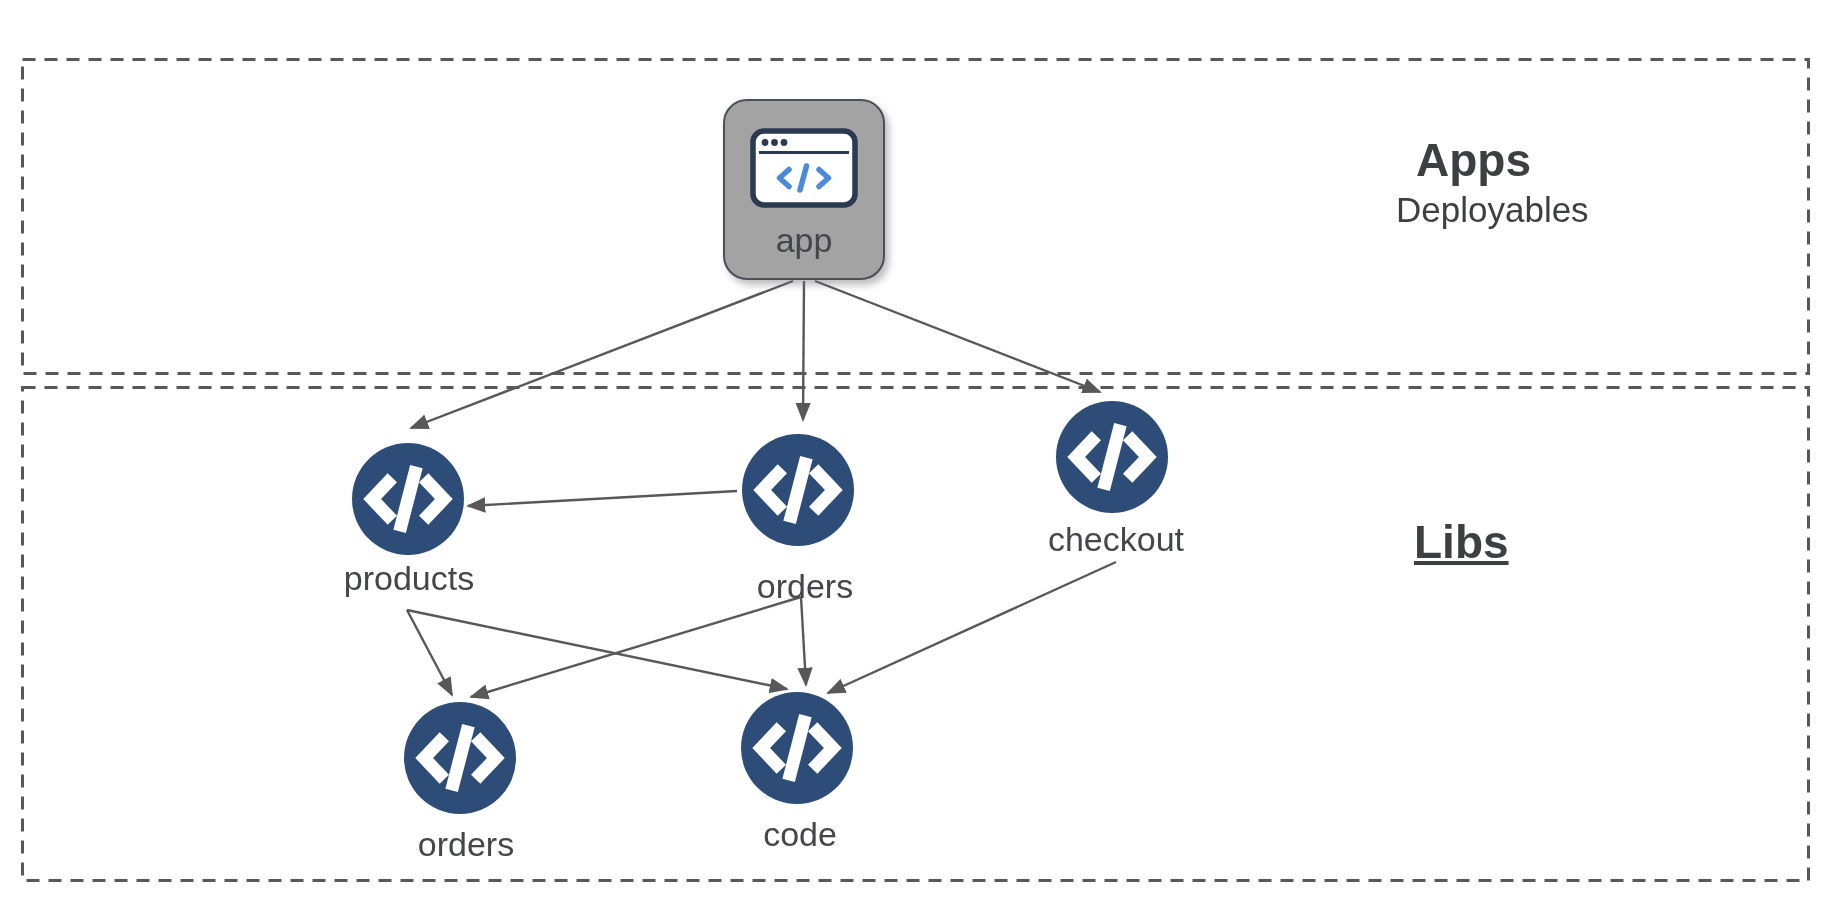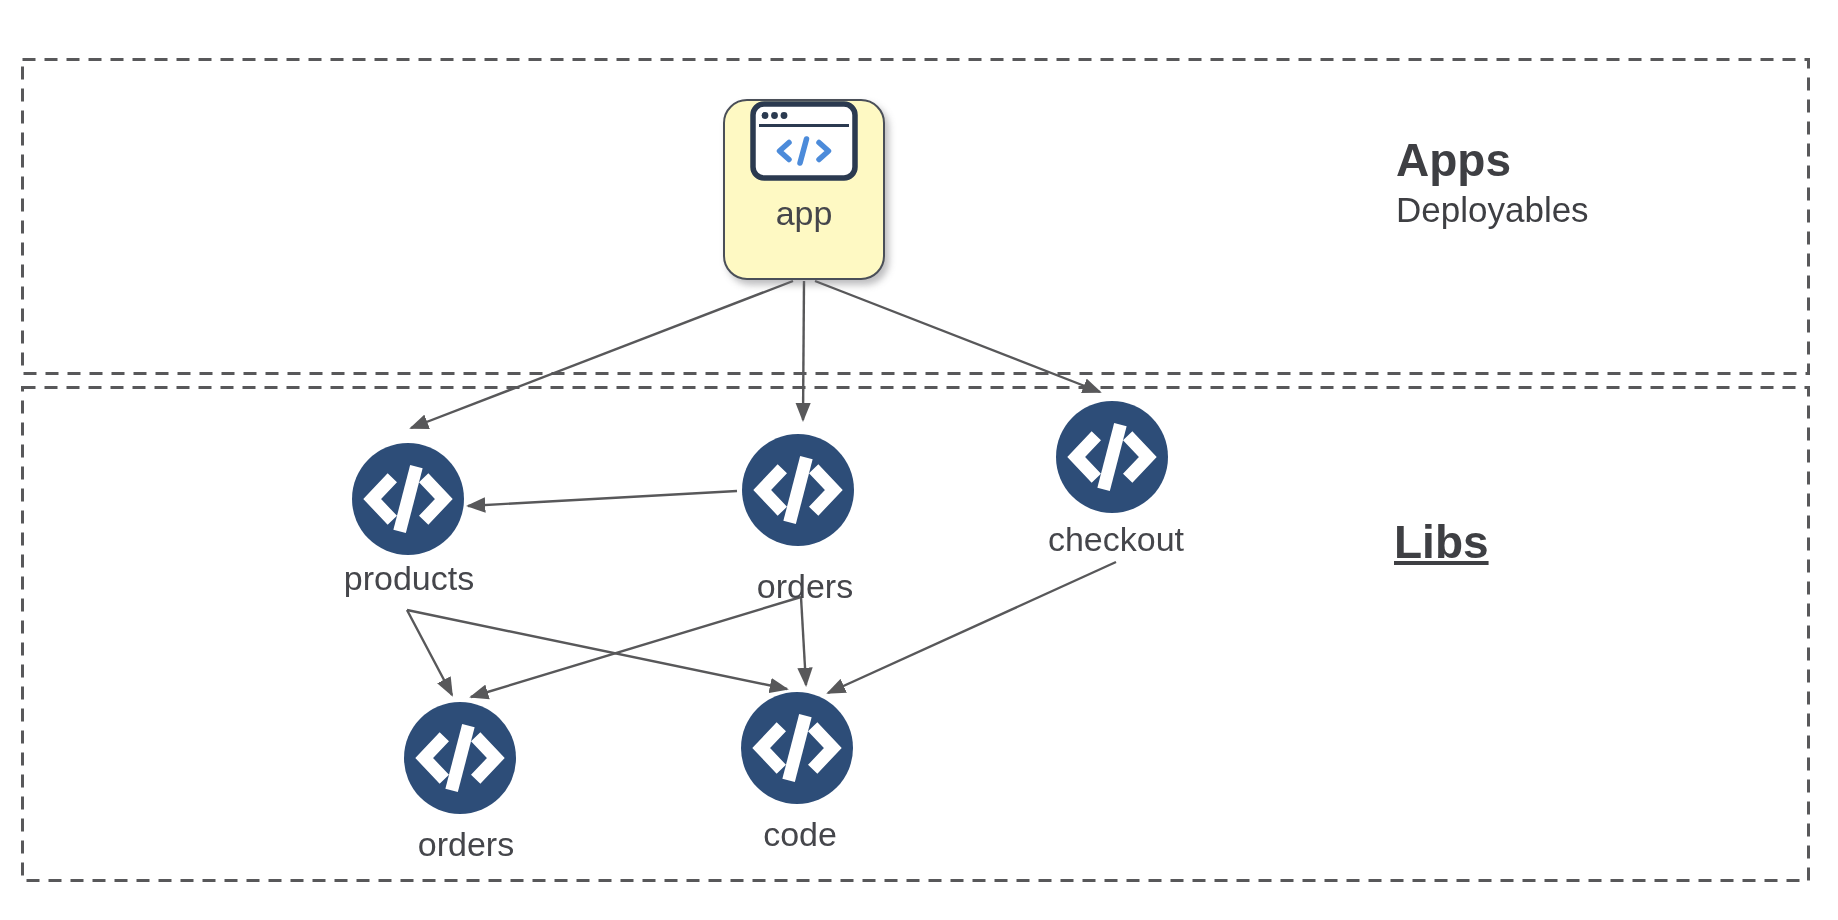--- a/index.html
+++ b/index.html
@@ -27,23 +27,24 @@
   .zone-apps{left:21px;top:58px;width:1789px;height:317px;}
   .zone-libs{left:21px;top:386px;width:1789px;height:496px;}
 
   
   .edges{position:absolute;left:0;top:0;width:1838px;height:920px;pointer-events:none;}
   .edges line{stroke:var(--edge);stroke-width:2.4;}
 
   
   .app-node{
     position:absolute;left:723px;top:99px;width:162px;height:181px;
-    background:#fef9c3;border:2px solid #4a4f58;border-radius:24px;
+    background:#a3a3a3;border:2px solid #4a4f58;border-radius:24px;
     box-shadow:4px 5px 7px rgba(110,110,115,0.45);
     display:flex;flex-direction:column;align-items:center;
+    padding-top:27px;
   }
   .app-node .node-label{margin-top:12px;}
 
   
   .lib-node{
     position:absolute;width:112px;height:112px;border-radius:50%;
     background:var(--node-fill);
     display:flex;align-items:center;justify-content:center;
   }
   .node-products{left:352px;top:443px;}
@@ -59,21 +60,21 @@
   .label-products{left:409px;top:558px;}
   .label-orders{left:805px;top:546px;margin-top:20px;}
   .label-checkout{left:1116px;top:519px;}
   .label-shared{left:466px;top:824px;}
   .label-core{left:800px;top:814px;}
 
   
   .zone-caption{position:absolute;color:var(--heading);}
   .caption-apps{left:1396px;top:134px;}
   .caption-libs{left:1394px;top:516px;text-decoration:underline;}
-  .zone-caption .title{font-size:46px;font-weight:bold;line-height:52px;}
+  .zone-caption .title{font-size:46px;font-weight:bold;line-height:52px;margin-left:20px;}
   .zone-caption .subtitle{font-size:35px;font-weight:normal;line-height:44px;margin-top:2px;}
 
   .lib-glyph,.browser-icon{display:block;}
 </style>
 </head>
 <body>
 
 <div class="canvas">
 
   <div class="zone zone-apps">

